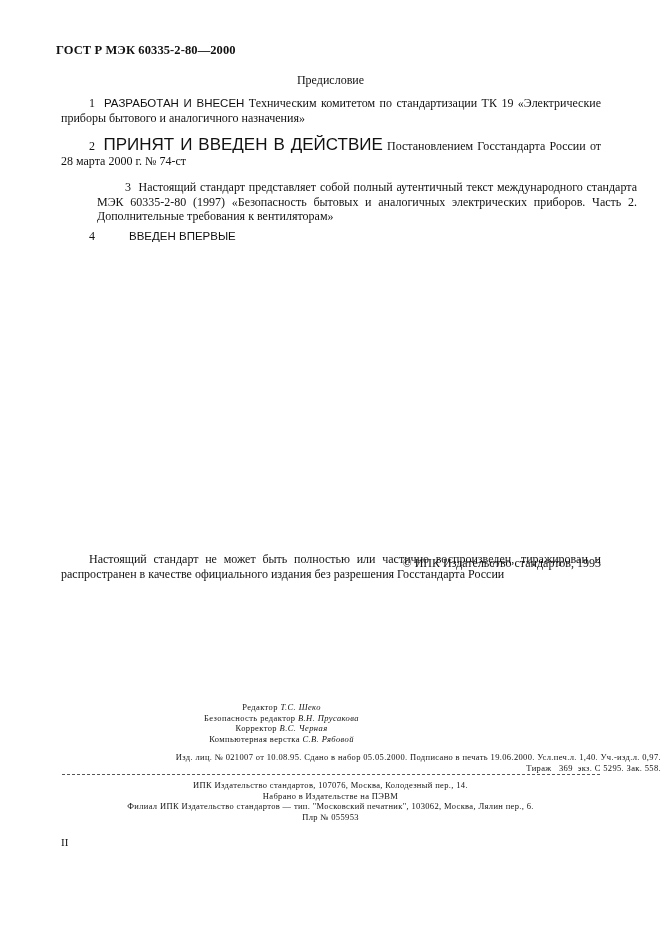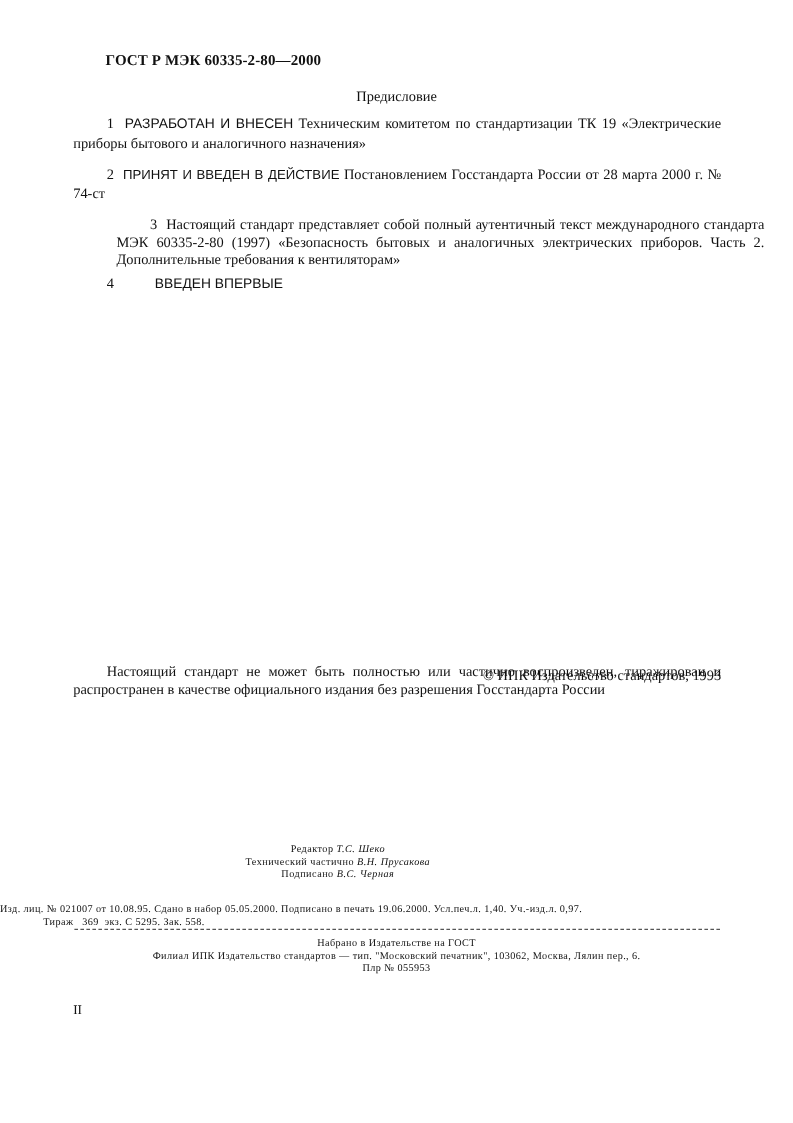--- a/index.html
+++ b/index.html
@@ -2,39 +2,39 @@
 <html><head>
 <meta charset="utf-8">
 <style>
   html, body { margin: 0; padding: 0; background: #ffffff; }
   body {
     width: 661px; height: 936px; position: relative; overflow: hidden;
     font-family: "Liberation Serif", "DejaVu Serif", serif; color: #111;
   }
   .abs { position: absolute; }
   .header-code {
-    left: 56px; top: 43px; font-weight: bold; font-size: 12.5px; letter-spacing: 0.1px; margin-left: 32px;
+    left: 56px; top: 43px; font-weight: bold; font-size: 12.5px; letter-spacing: 0.1px;
   }
   .title {
     left: 0; width: 661px; top: 73px; text-align: center; font-size: 12px;
   }
   .para {
     left: 61px; width: 540px; font-size: 12px; line-height: 14.5px; text-align: justify;
   }
   .para .indent { display: inline-block; width: 28px; }
   .copyright {
     right: 60px; top: 556px; font-size: 12px; text-align: right;
   }
   .credits {
     left: 0; width: 563px; top: 702px; text-align: center; font-size: 8.5px; line-height: 10.5px;
     letter-spacing: 0.4px;
   }
   .credits .name { font-style: italic; }
   .imprint {
-    left: 0; width: 661px; top: 752px; text-align: left; font-size: 8.5px; line-height: 10.5px;
+    left: 0; width: 661px; top: 752px; text-align: right; font-size: 8.5px; line-height: 10.5px;
     letter-spacing: 0.35px;
   }
   .dash-line {
     left: 62px; width: 538px; top: 774px; height: 0; border-top: 1px dashed #555;
   }
   .publisher {
     left: 0; width: 661px; top: 780px; text-align: center; font-size: 8.5px; line-height: 10.5px;
     letter-spacing: 0.35px;
   }
   .pageno { left: 61px; top: 836px; font-size: 11px; }
@@ -44,49 +44,51 @@
 
 <div class="abs header-code">ГОСТ Р МЭК 60335-2-80—2000</div>
 
 <div class="abs title">Предисловие</div>
 
 <div class="abs para" style="top:96px;">
   <span class="indent"></span><span>1</span>&nbsp;&nbsp;<span style="font-family:'Liberation Sans',sans-serif;font-size:11.5px;">РАЗРАБОТАН И ВНЕСЕН</span><span> Техническим комитетом по стандартизации ТК 19 «Электрические приборы бытового и аналогичного назначения»</span>
 </div>
 
 <div class="abs para" style="top:138px;">
-  <span class="indent"></span><span>2</span>&nbsp;&nbsp;<span style="font-family:'Liberation Sans',sans-serif;font-size:11px;">ПРИНЯТ И ВВЕДЕН В ДЕЙСТВИЕ</span><span> Постановлением Госстандарта России от 28 марта 2000 г. № 74-ст</span>
+  <span class="indent"></span><span>2</span>&nbsp;&nbsp;<span style="font-family:'Liberation Sans',sans-serif;font-size:17px;">ПРИНЯТ И ВВЕДЕН В ДЕЙСТВИЕ</span><span> Постановлением Госстандарта России от 28 марта 2000 г. № 74-ст</span>
 </div>
 
 <div class="abs para" style="top:180px;margin-left:36px;">
   <span class="indent"></span><span>3</span>&nbsp;&nbsp;<span>Настоящий стандарт представляет собой полный аутентичный текст международного стандарта МЭК 60335-2-80 (1997) «Безопасность бытовых и аналогичных электрических приборов. Часть 2. Дополнительные требования к вентиляторам»</span>
 </div>
 
 <div class="abs para" style="top:229px;">
   <span class="indent"></span><span>4</span>&nbsp;&nbsp;<span style="font-family:'Liberation Sans',sans-serif;font-size:11.5px;padding-left:28px;">ВВЕДЕН ВПЕРВЫЕ</span>
 </div>
 
 <div class="abs copyright">© ИПК Издательство стандартов, 1993</div>
 
 <div class="abs para" style="top:552px;">
   <span class="indent"></span><span>Настоящий стандарт не может быть полностью или частично воспроизведен, тиражирован и распространен в качестве официального издания без разрешения Госстандарта России</span>
 </div>
 
 <div class="abs credits">
   <div><span>Редактор</span> <span class="name">Т.С. Шеко</span></div>
-  <div><span>Технический частично</span> <span class="name">В.Н. Прусакова</span></div>
-  <div><span>Подписано</span> <span class="name">В.С. Черная</span></div>
+  <div><span>Безопасность редактор</span> <span class="name">В.Н. Прусакова</span></div>
+  <div><span>Корректор</span> <span class="name">В.С. Черная</span></div>
+  <div><span>Компьютерная верстка</span> <span class="name">С.В. Рябовой</span></div>
 </div>
 
 <div class="abs imprint">
   <div>Изд. лиц. № 021007 от 10.08.95. Сдано в набор 05.05.2000. Подписано в печать 19.06.2000. Усл.печ.л. 1,40. Уч.-изд.л. 0,97.</div>
   <div style="white-space:pre;margin-left:36px;">Тираж   369  экз. С 5295. Зак. 558.</div>
 </div>
 
 <div class="abs dash-line"></div>
 
 <div class="abs publisher">
-  <div>Набрано в Издательстве на ГОСТ</div>
+  <div>ИПК Издательство стандартов, 107076, Москва, Колодезный пер., 14.</div>
+  <div>Набрано в Издательстве на ПЭВМ</div>
   <div>Филиал ИПК Издательство стандартов — тип. "Московский печатник", 103062, Москва, Лялин пер., 6.</div>
   <div>Плр № 055953</div>
 </div>
 
 <div class="abs pageno">II</div>
 
 </body></html>

